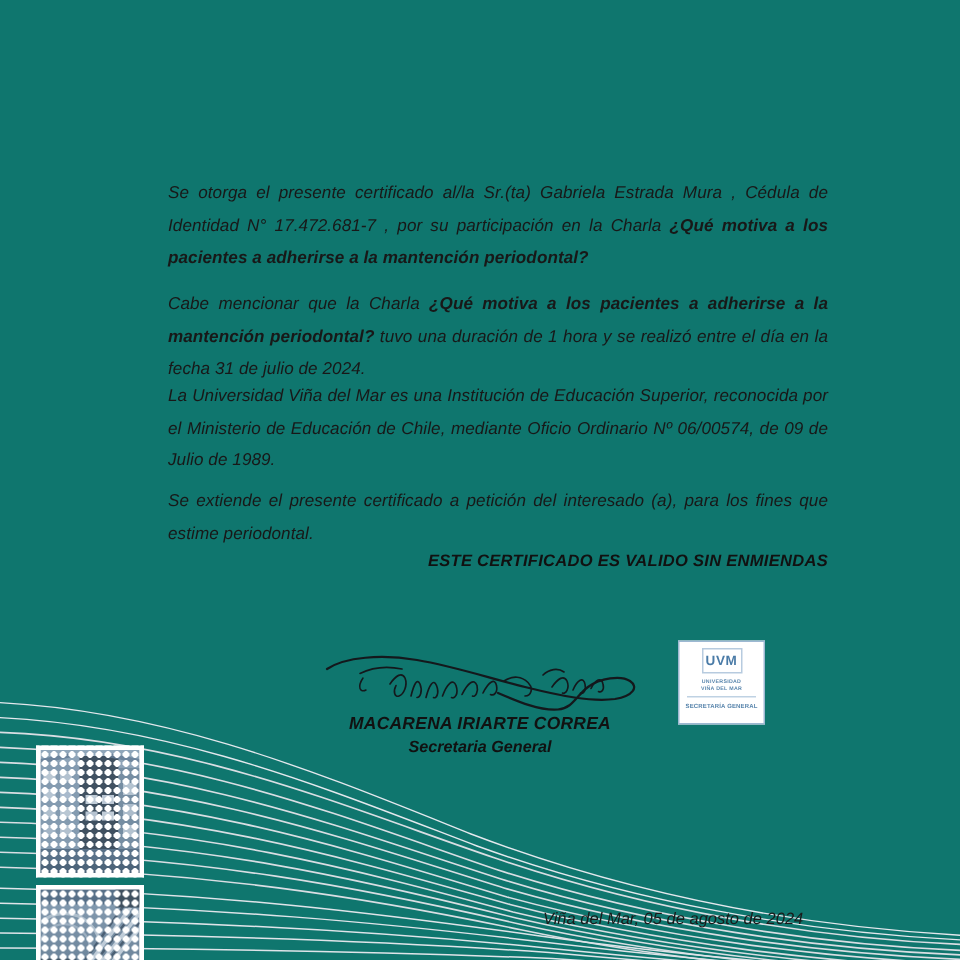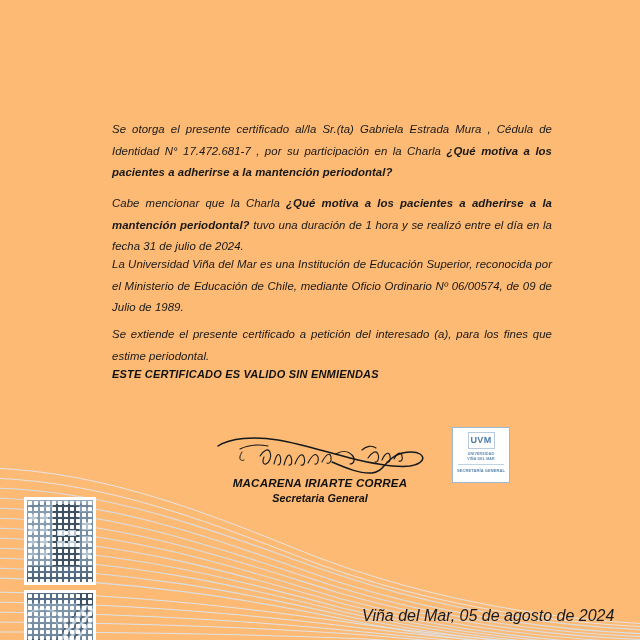--- a/index.html
+++ b/index.html
@@ -14,21 +14,21 @@
     font-family: "Liberation Sans", sans-serif;
     overflow: hidden;
     position: relative;
   }
 
   #page {
     position: absolute;
     inset: 0;
     width: 640px;
     height: 640px;
-    background: #fdba74;
+    background: #0f766e;
   }
 
   
   #ribbon-decoration {
     position: absolute;
     left: 0;
     bottom: 0;
     width: 640px;
     height: 180px;
     z-index: 0;
@@ -65,21 +65,21 @@
   #para-1 { top: 108px; }
   #para-2 { top: 182px; }
   #para-3 { top: 243px; font-style: italic; }
   #para-4 { top: 313px; }
 
   #validity-note {
     position: absolute;
     left: 112px;
     width: 440px;
     top: 368px;
-    text-align: left;
+    text-align: right;
     font-family: "Liberation Sans", sans-serif;
     font-style: italic;
     font-weight: bold;
     font-size: 11px;
     letter-spacing: 0.2px;
     color: #111111;
   }
 
   
   #signature-block {
@@ -173,21 +173,21 @@
     white-space: nowrap;
   }
 
   
   #issue-line {
     position: absolute;
     left: 362px;
     top: 607px;
     font-family: "Liberation Sans", sans-serif;
     font-style: italic;
-    font-size: 16px;
+    font-size: 11px;
     color: #1a1a1a;
     z-index: 4;
     white-space: nowrap;
   }
 
   
   #stamp-strip {
     position: absolute;
     left: 24px;
     top: 497px;

